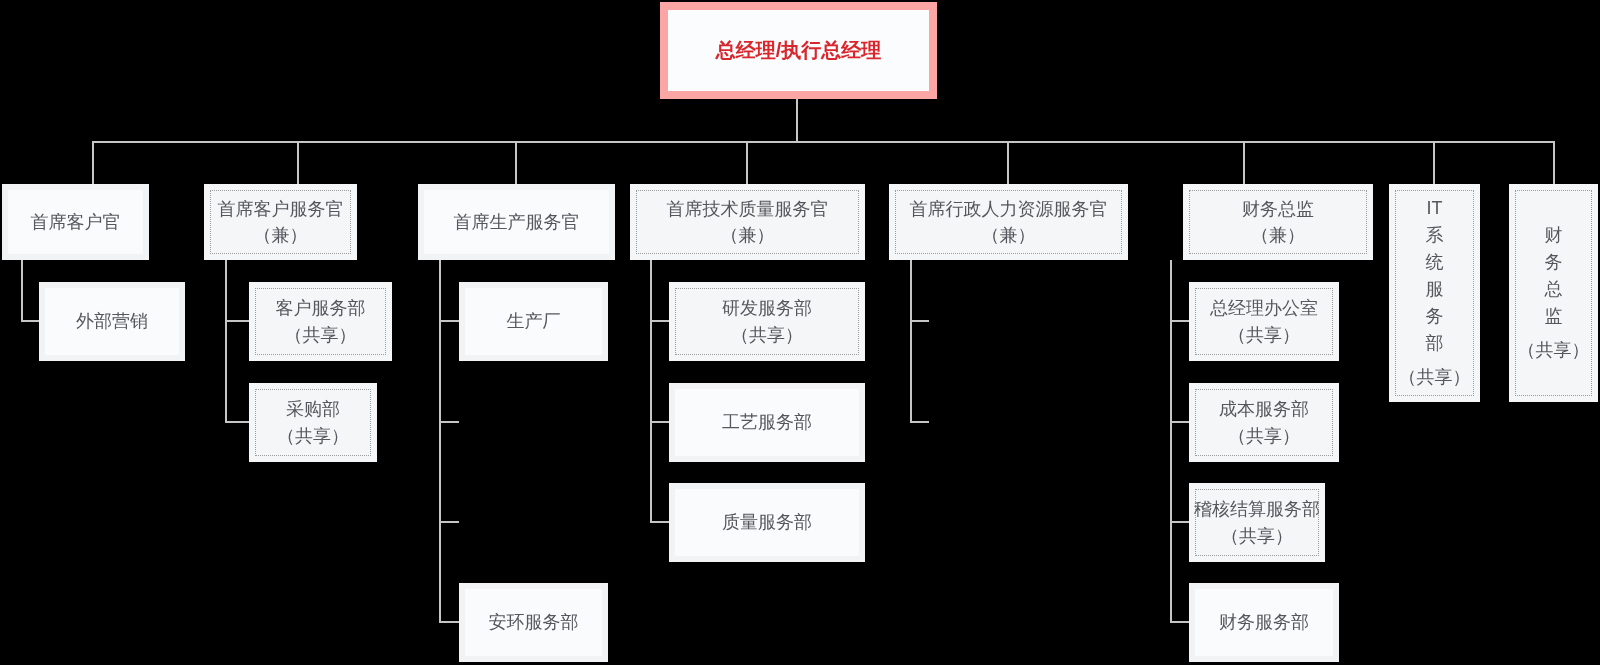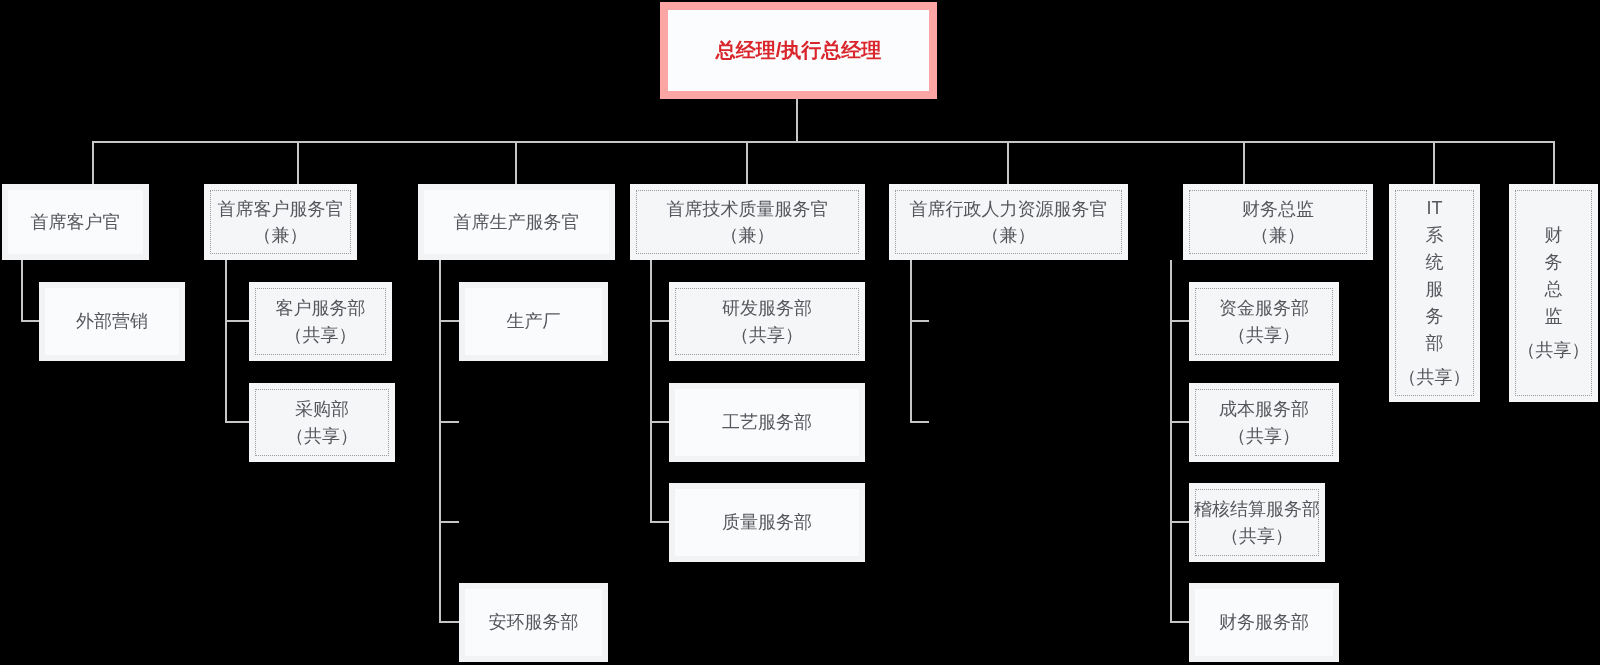--- a/index.html
+++ b/index.html
@@ -111,21 +111,21 @@
   </div>
 
   <div class="node dashed" style="left:204px;top:184px;width:153px;height:76px">
     <span class="lbl">首席客户服务官</span>
     <span class="sub">（兼）</span>
   </div>
   <div class="node dashed" style="left:249px;top:282px;width:143px;height:79px">
     <span class="lbl">客户服务部</span>
     <span class="sub">（共享）</span>
   </div>
-  <div class="node dashed" style="left:249px;top:383px;width:146px;height:79px">
+  <div class="node dashed" style="left:249px;top:383px;width:128px;height:79px">
     <span class="lbl">采购部</span>
     <span class="sub">（共享）</span>
   </div>
 
   <div class="node solid" style="left:418px;top:184px;width:197px;height:76px">
     <span class="lbl">首席生产服务官</span>
   </div>
   <div class="node solid" style="left:459px;top:282px;width:149px;height:79px">
     <span class="lbl">生产厂</span>
   </div>
@@ -151,21 +151,21 @@
   <div class="node dashed" style="left:889px;top:184px;width:239px;height:76px">
     <span class="lbl">首席行政人力资源服务官</span>
     <span class="sub">（兼）</span>
   </div>
 
   <div class="node dashed" style="left:1183px;top:184px;width:190px;height:76px">
     <span class="lbl">财务总监</span>
     <span class="sub">（兼）</span>
   </div>
   <div class="node dashed" style="left:1189px;top:282px;width:150px;height:79px">
-    <span class="lbl">资金服务部</span>
+    <span class="lbl">总经理办公室</span>
     <span class="sub">（共享）</span>
   </div>
   <div class="node dashed" style="left:1189px;top:383px;width:150px;height:79px">
     <span class="lbl">成本服务部</span>
     <span class="sub">（共享）</span>
   </div>
   <div class="node dashed" style="left:1189px;top:483px;width:136px;height:79px">
     <span class="lbl">稽核结算服务部</span>
     <span class="sub">（共享）</span>
   </div>

